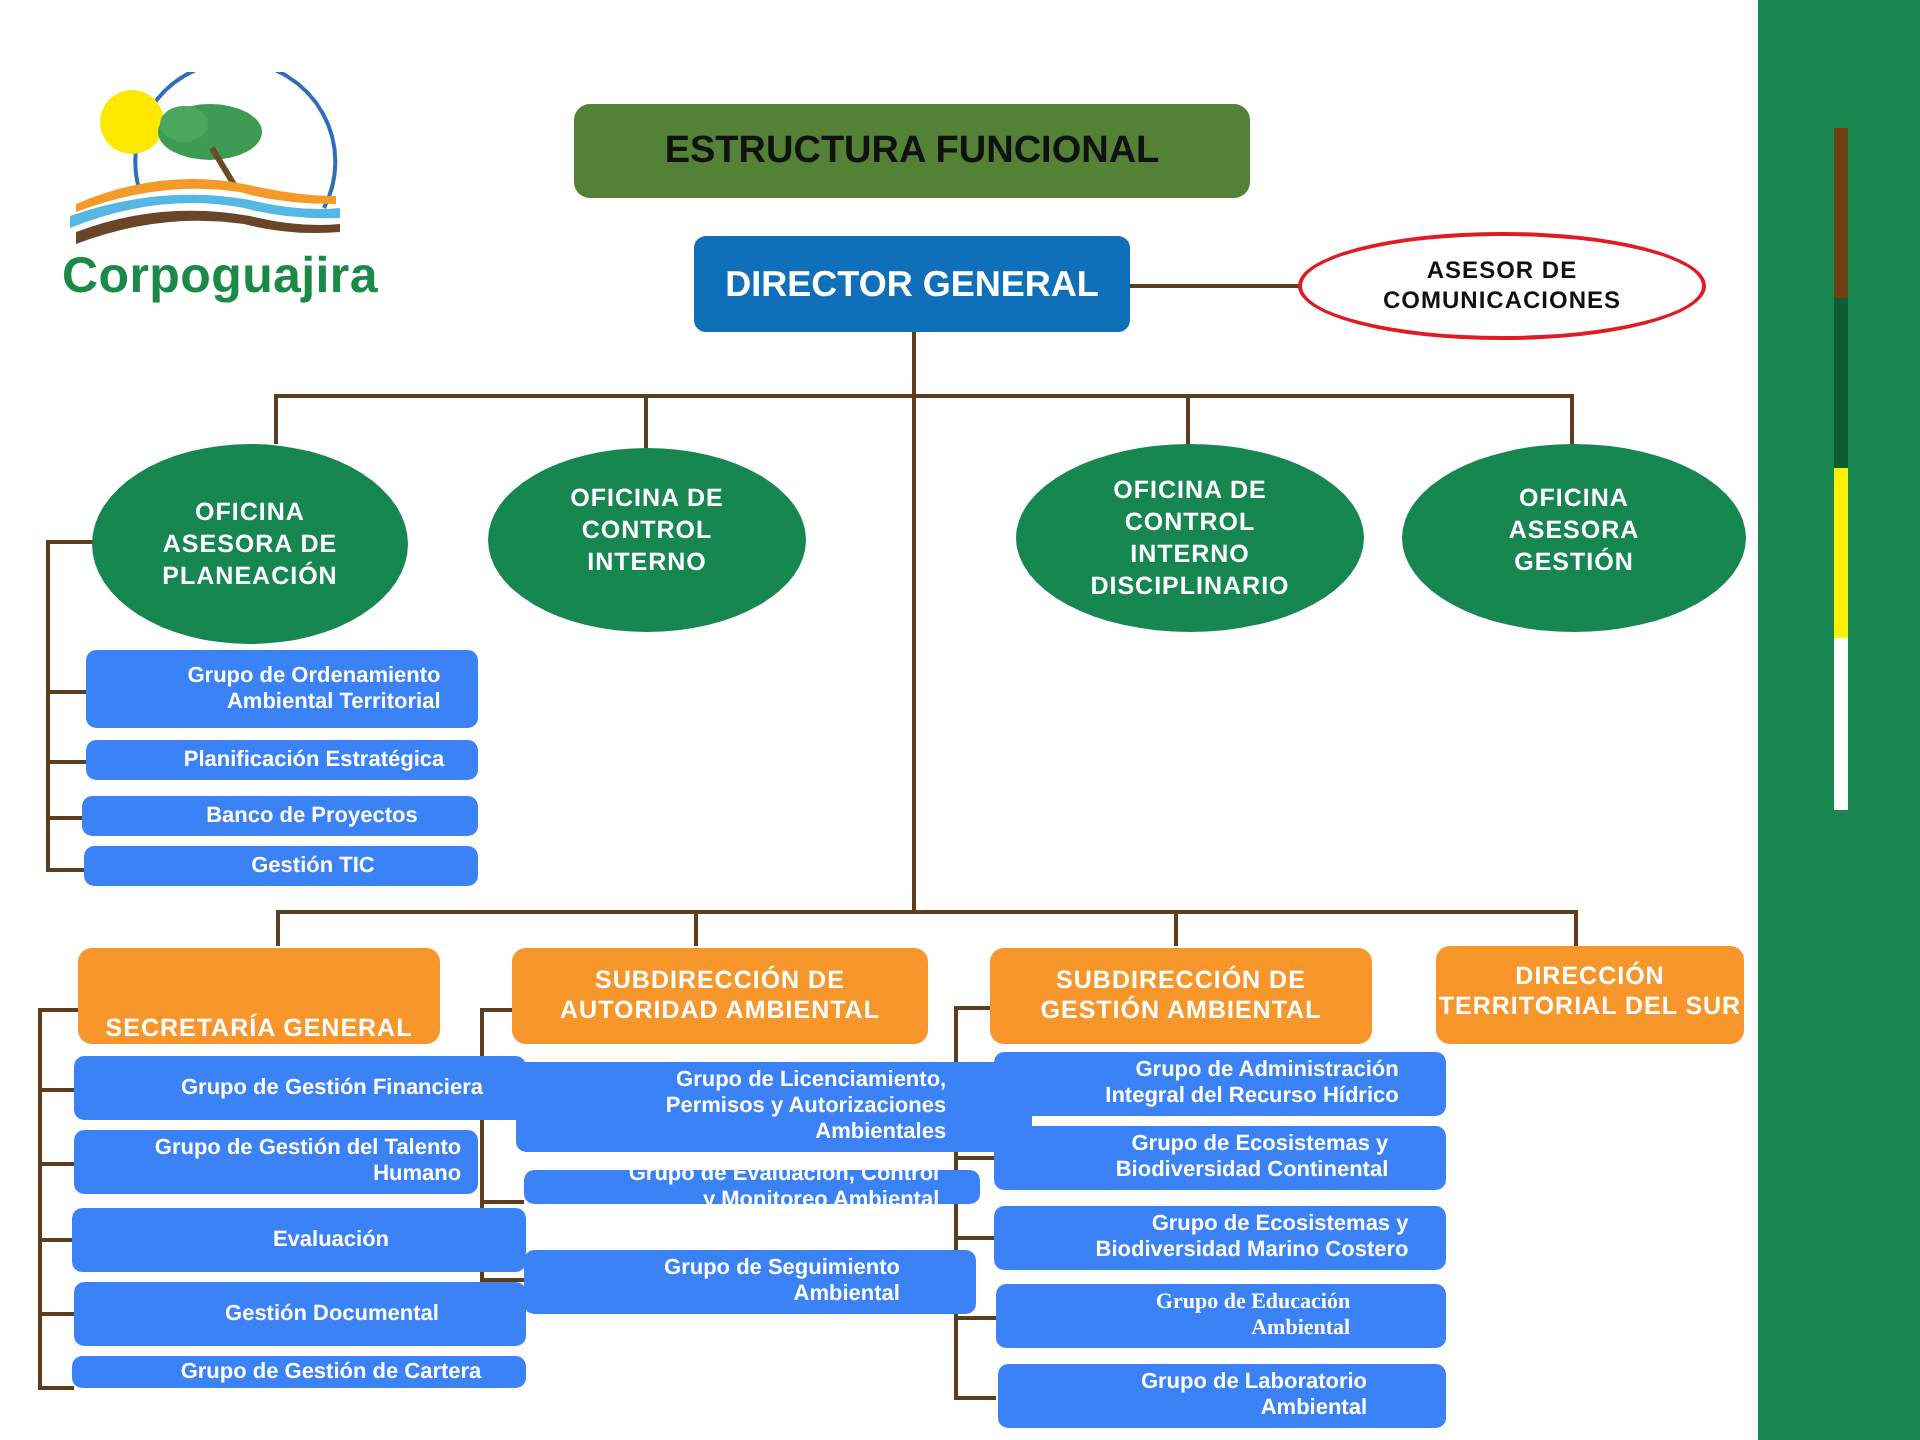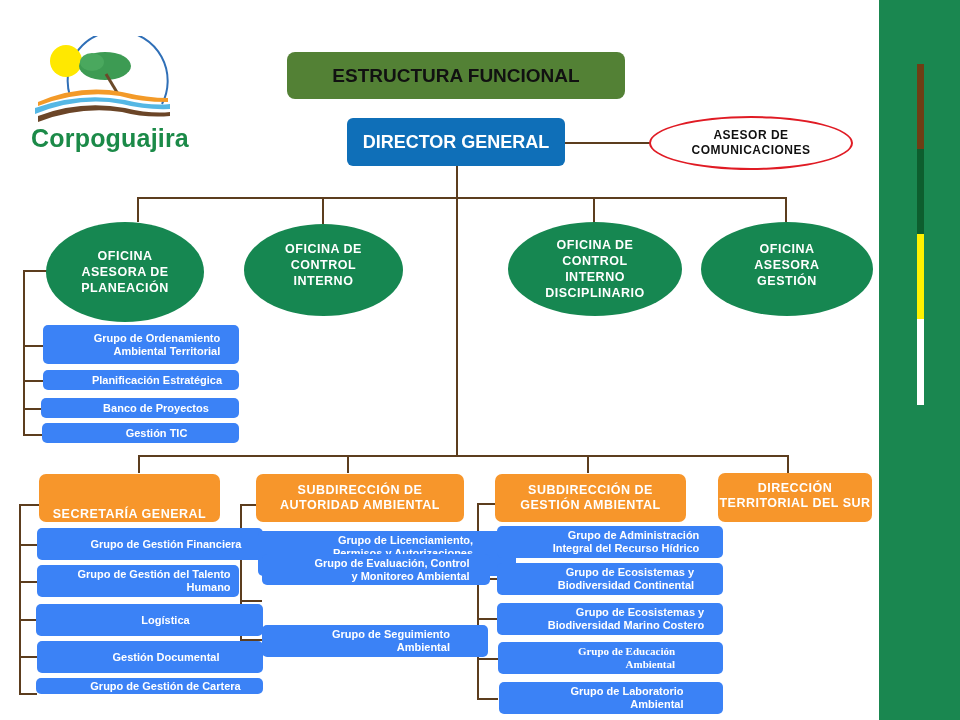--- a/index.html
+++ b/index.html
@@ -175,37 +175,37 @@
 <div class="abs blue" style="left:37px;top:528px;width:194px;height:32px;">
     <span>Grupo de Gestión Financiera</span>
   </div>
 <div class="abs blue" style="left:37px;top:565px;width:170px;height:32px;">
   <div>
       <div>Grupo de Gestión del Talento</div>
       <div>Humano</div>
     </div>
 </div>
 <div class="abs blue" style="left:36px;top:604px;width:195px;height:32px;">
-    <span>Logística</span>
+    <span>Evaluación</span>
   </div>
 <div class="abs blue" style="left:37px;top:641px;width:194px;height:32px;">
     <span>Gestión Documental</span>
   </div>
 <div class="abs blue" style="left:36px;top:678px;width:195px;height:16px;">
     <span>Grupo de Gestión de Cartera</span>
   </div>
 
 <div class="abs blue" style="left:258px;top:531px;width:226px;height:45px;">
   <div>
       <div>Grupo de Licenciamiento,</div>
       <div>Permisos y Autorizaciones</div>
       <div>Ambientales</div>
     </div>
 </div>
-<div class="abs blue" style="left:262px;top:554px;width:196px;height:31px;">
+<div class="abs blue" style="left:262px;top:585px;width:196px;height:17px;">
   <div>
       <div>Grupo de Evaluación, Control</div>
       <div>y Monitoreo Ambiental</div>
     </div>
 </div>
 <div class="abs blue" style="left:262px;top:625px;width:194px;height:32px;">
   <div>
       <div>Grupo de Seguimiento</div>
       <div>Ambiental</div>
     </div>

